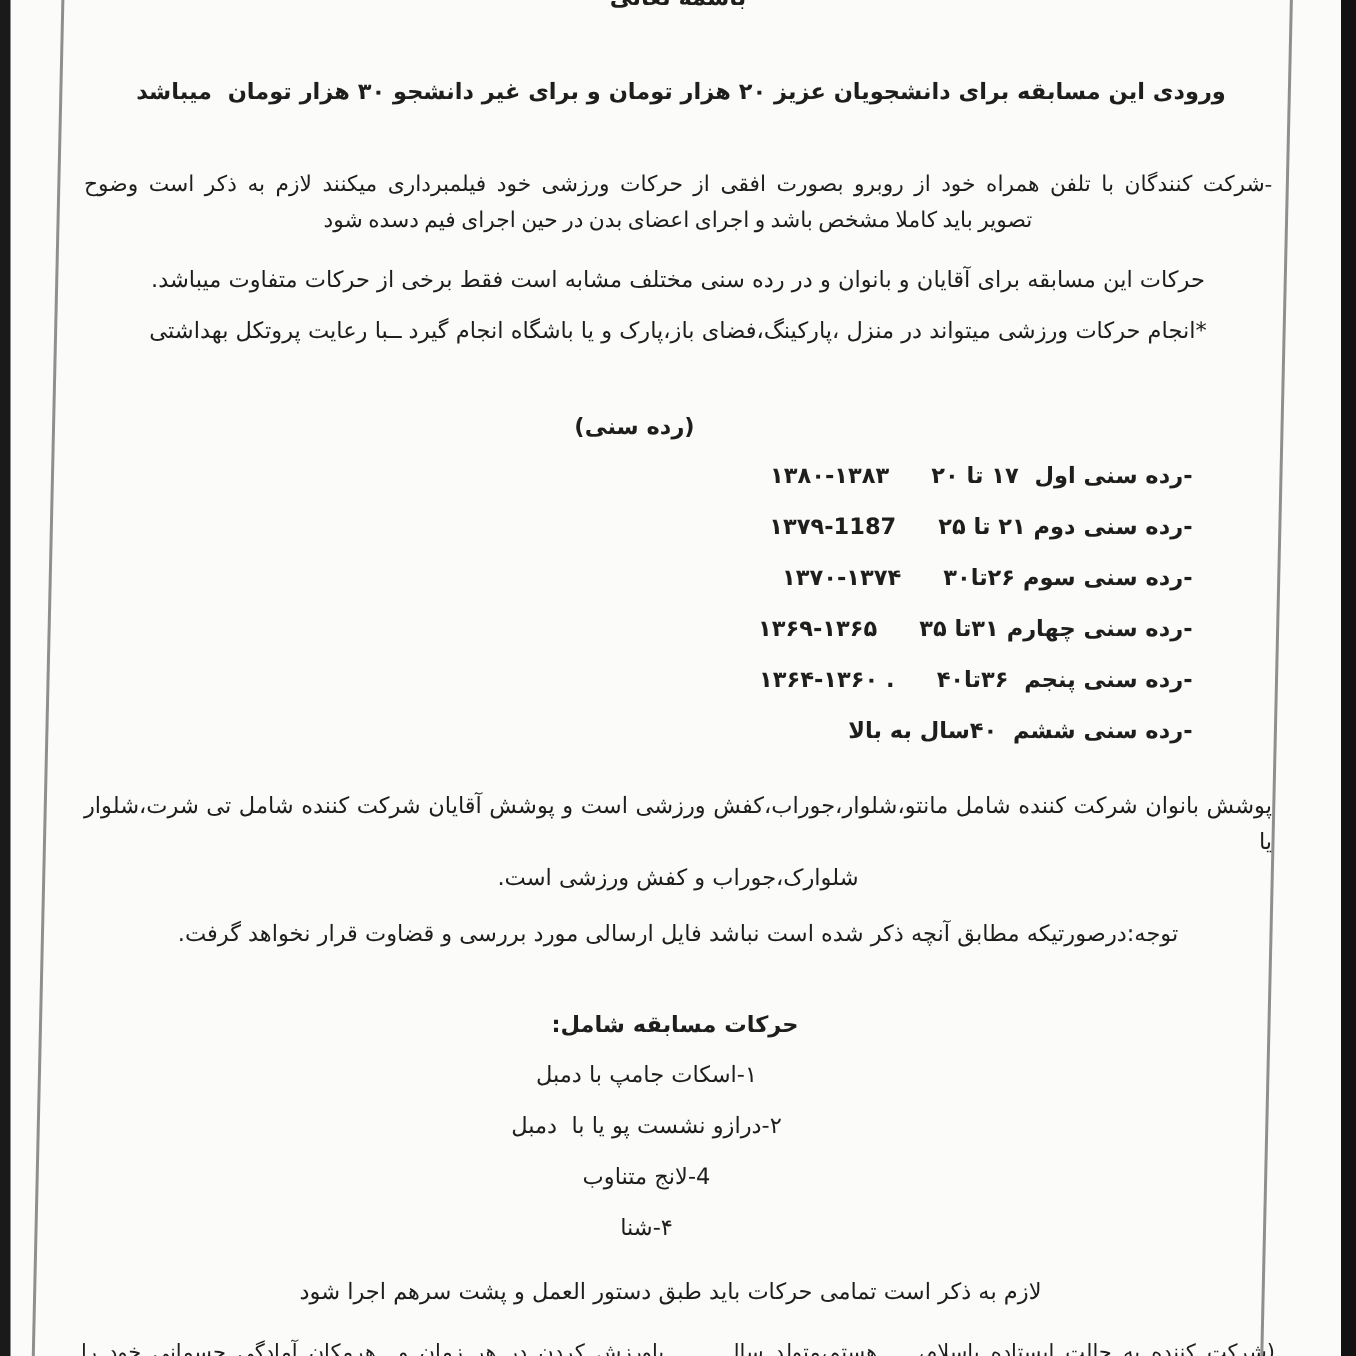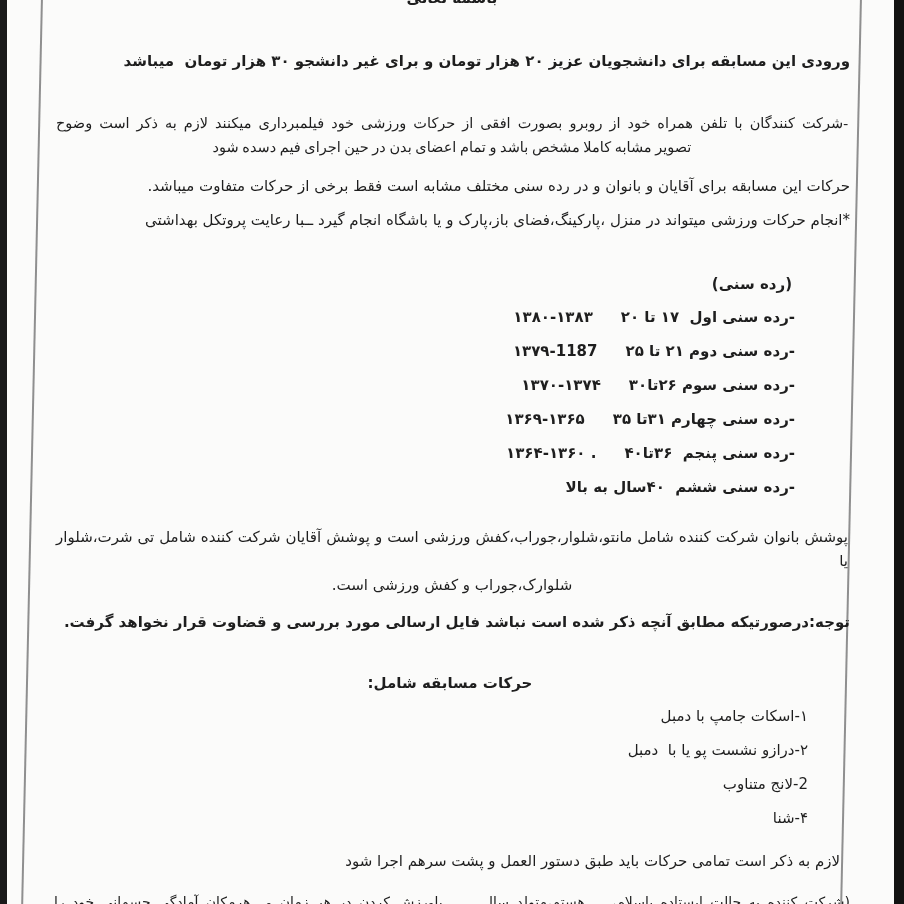--- a/index.html
+++ b/index.html
@@ -13,21 +13,21 @@
   
   .band{position:absolute;top:0;height:904px;}
   .band-left{left:0;width:7px;background:#1a1a1a;}
   .band-right{right:0;width:10px;background:#121212;}
   .rule{position:absolute;top:-4px;height:912px;width:2px;background:#8f8f8f;transform-origin:top center;}
   .rule-left{left:41px;transform:rotate(1.25deg);}
   .rule-right{left:860px;transform:rotate(1.25deg);}
 
   .page{position:absolute;left:54px;right:54px;top:0;bottom:0;}
 
-  .line{font-size:15px;line-height:20px;}
+  .line{font-size:15px;line-height:20px;text-align:center;}
   .b{font-weight:400;}
   .pre{white-space:pre-wrap;}
 
   .top-clip{height:9px;overflow:hidden;text-align:center;}
   .top-clip .inner{margin-top:-12px;font-size:15px;line-height:20px;font-weight:700;}
 
   .fee{margin-top:42px;font-weight:700;padding-left:4px;}
 
   .par{font-size:14.5px;line-height:24px;text-align:justify;padding:0 2px;}
   .par .l1{text-align:justify;text-align-last:justify;}
@@ -40,21 +40,21 @@
   .age-title{margin-top:44px;font-weight:700;padding-left:0;padding-right:58px;}
   .age-rows{margin-top:13px;}
   .age-row{
     display:flex;justify-content:flex-start;align-items:baseline;
     column-gap:28px;padding-right:55px;
     font-weight:700;font-size:15px;line-height:20px;margin-bottom:14px;
   }
   .age-years{direction:ltr;unicode-bidi:isolate;letter-spacing:1px;}
 
   .dress{margin-top:28px;font-size:15px;}
-  .notice{margin-top:15px;font-weight:700;}
+  .notice{margin-top:15px;font-weight:400;}
 
   .mov-title{margin-top:41px;font-weight:700;padding-right:4px;text-align:center;}
   .mov-items{margin-top:13px;}
   .mov-item{padding-right:42px;margin-bottom:14px;}
 
   .order{margin-top:23px;padding-right:10px;}
 
   .intro{margin-top:22px;font-size:14px;line-height:19px;}
   .intro .l1{text-align:justify;text-align-last:justify;}
 </style>
@@ -69,21 +69,21 @@
 <div class="page">
 
   <div class="top-clip">
     <div class="inner">باسمه تعالی</div>
   </div>
 
   <div class="line fee pre">ورودی این مسابقه برای دانشجویان عزیز ۲۰ هزار تومان و برای غیر دانشجو ۳۰ هزار تومان  میباشد</div>
 
   <div class="par filming">
     <div class="l1">-شرکت کنندگان با تلفن همراه خود از روبرو بصورت افقی از حرکات ورزشی خود فیلمبرداری میکنند لازم به ذکر است وضوح</div>
-    <div class="l2">تصویر مشابه کاملا مشخص باشد و تمام اعضای بدن در حین اجرای فیم دسده شود</div>
+    <div class="l2">تصویر باید کاملا مشخص باشد و اجرای اعضای بدن در حین اجرای فیم دسده شود</div>
   </div>
 
   <div class="line similarity">حرکات این مسابقه برای آقایان و بانوان و در رده سنی مختلف مشابه است فقط برخی از حرکات متفاوت میباشد.</div>
 
   <div class="line venue">*انجام حرکات ورزشی میتواند در منزل ،پارکینگ،فضای باز،پارک و یا باشگاه انجام گیرد ــبا رعایت پروتکل بهداشتی</div>
 
   <div class="line age-title">(رده سنی)</div>
 
   <div class="age-rows">
     <div class="age-row">
@@ -117,21 +117,21 @@
     <div class="l2">شلوارک،جوراب و کفش ورزشی است.</div>
   </div>
 
   <div class="line notice">توجه:درصورتیکه مطابق آنچه ذکر شده است نباشد فایل ارسالی مورد بررسی و قضاوت قرار نخواهد گرفت.</div>
 
   <div class="line mov-title">حرکات مسابقه شامل:</div>
 
   <div class="mov-items">
     <div class="line mov-item pre">۱-اسکات جامپ با دمبل</div>
     <div class="line mov-item pre">۲-درازو نشست پو یا با  دمبل</div>
-    <div class="line mov-item pre">2-لانج متناوب</div>
+    <div class="line mov-item pre">4-لانج متناوب</div>
     <div class="line mov-item pre">۴-شنا</div>
   </div>
 
   <div class="line order">لازم به ذکر است تمامی حرکات باید طبق دستور العمل و پشت سرهم اجرا شود</div>
 
   <div class="intro">
     <div class="l1 pre">(شرکت کننده به حالت ایستاده باسلام،......هستم،متولد سال.........باورزش کردن در هر زمان و  هرمکان آمادگی جسمانی خود را</div>
 
   </div>
 

